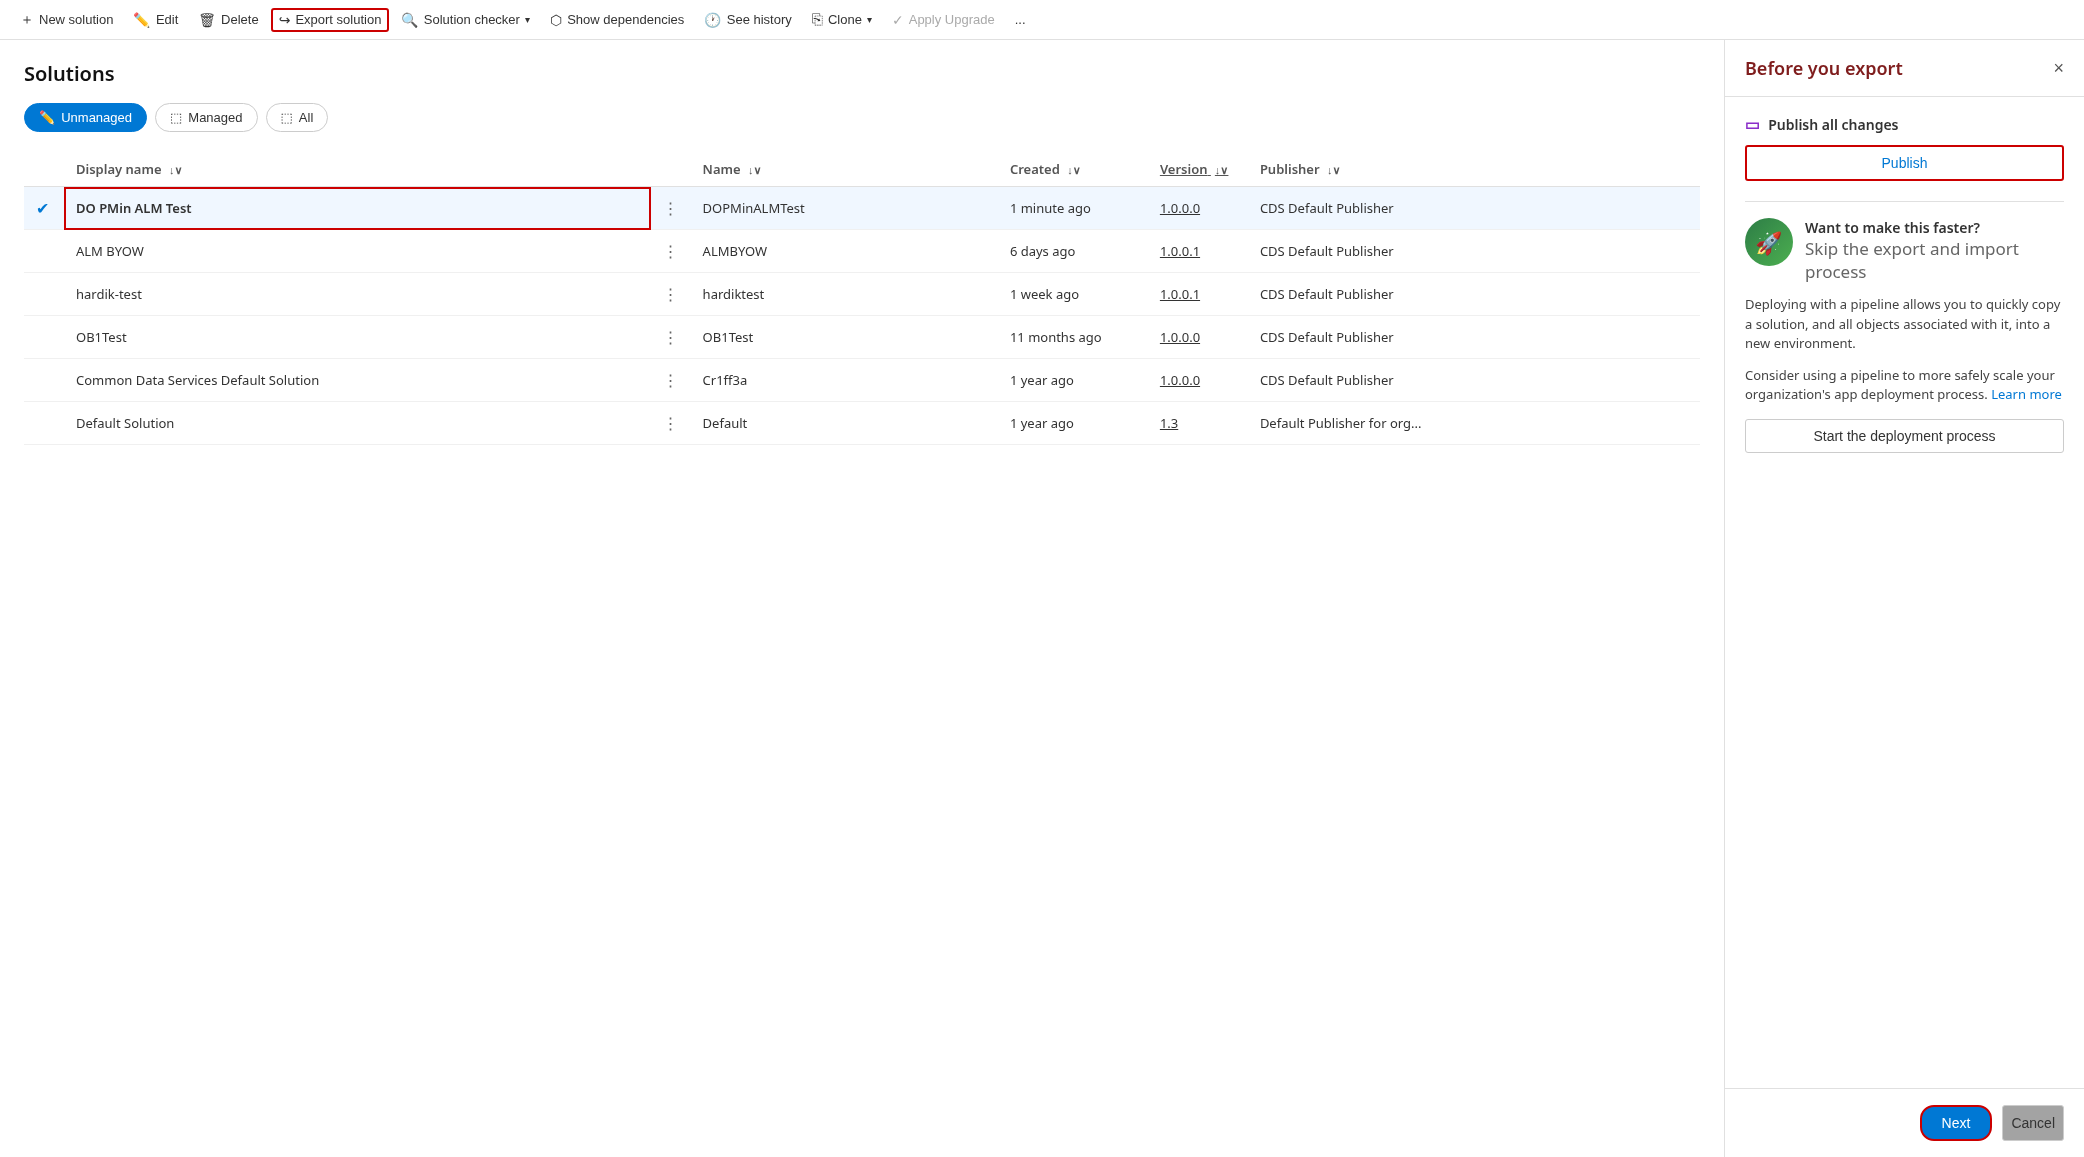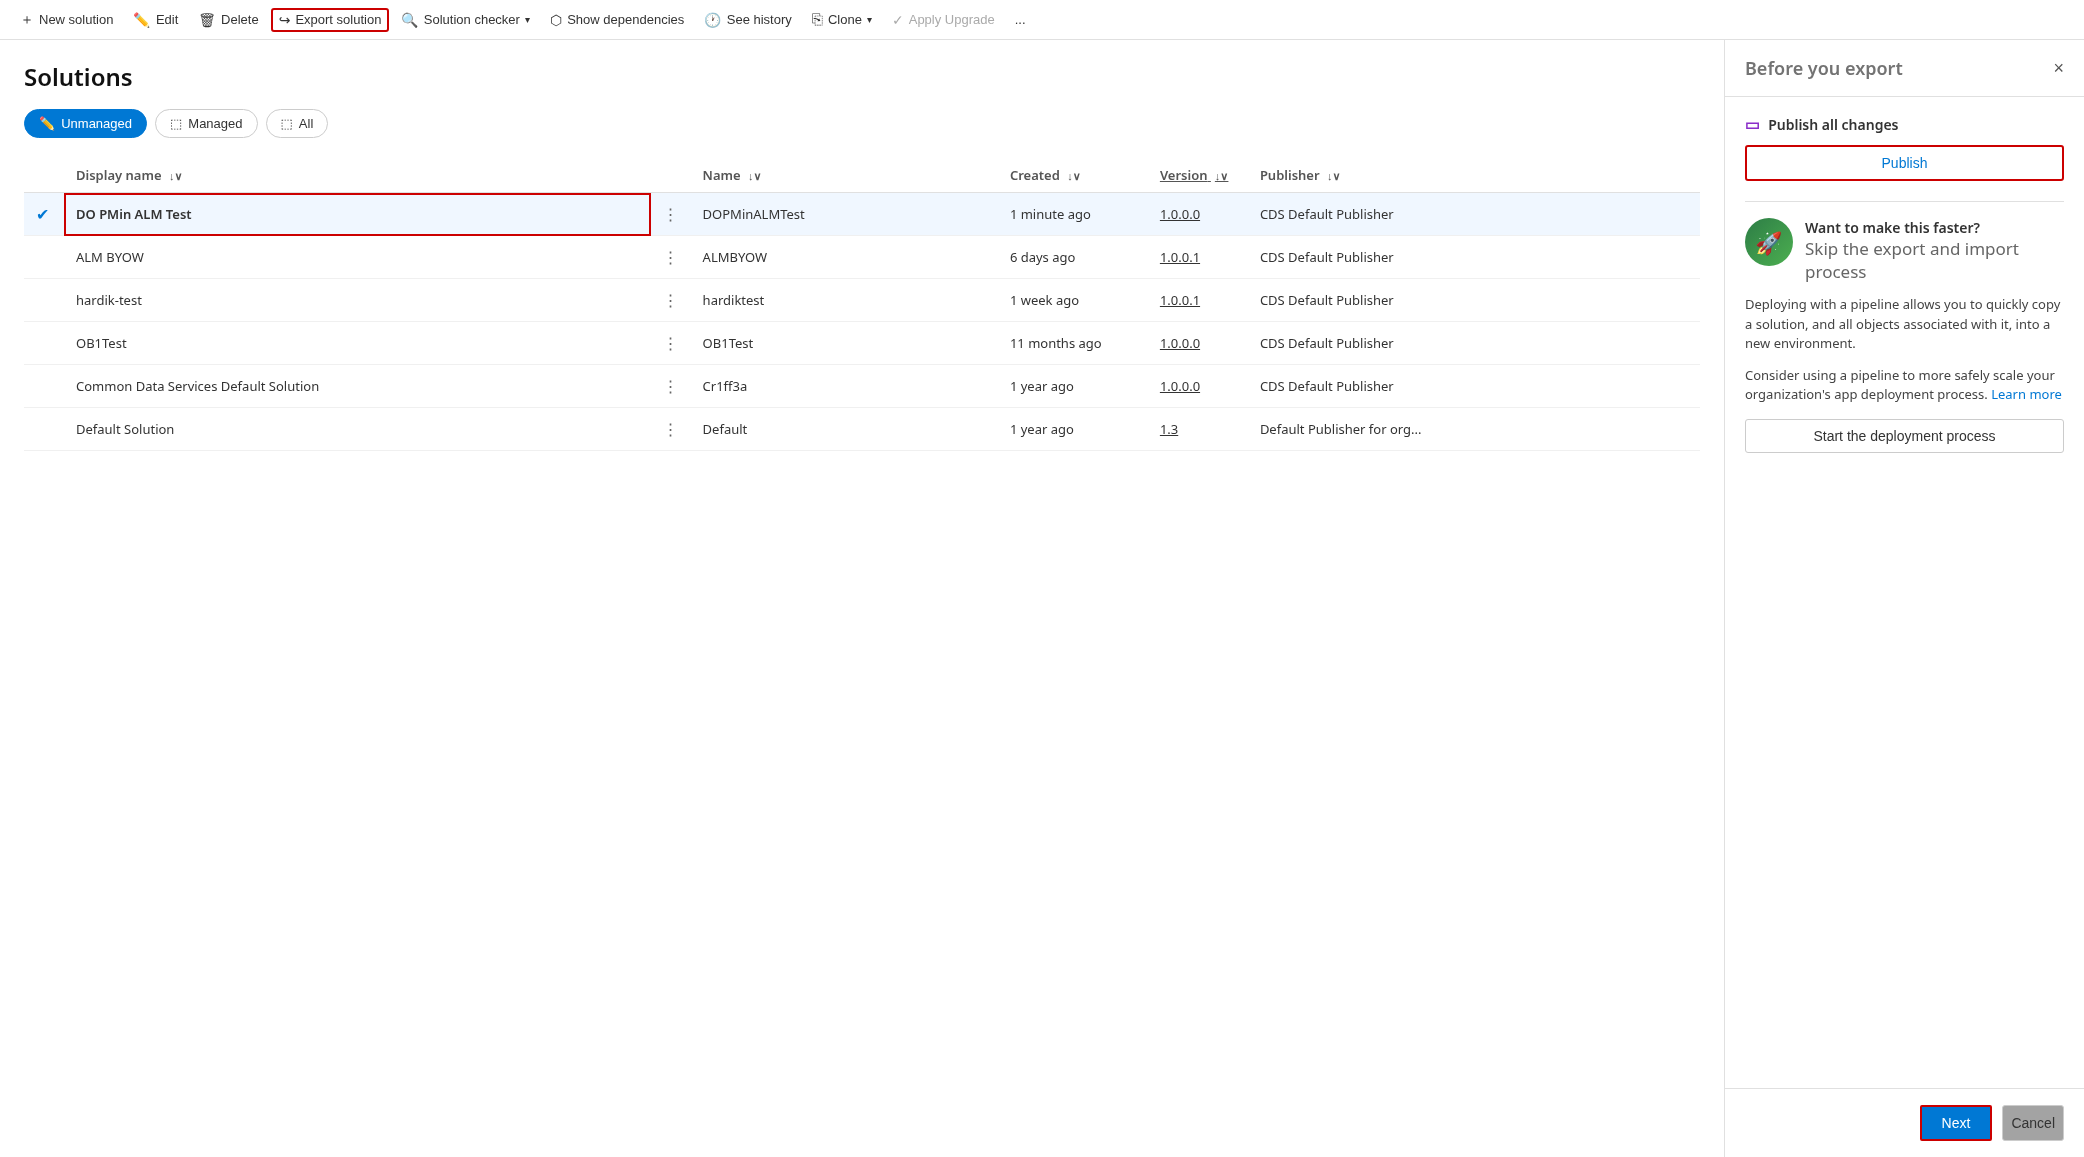--- a/index.html
+++ b/index.html
@@ -28,21 +28,21 @@
     
     .main-area {
       display: flex; flex: 1; overflow: hidden;
     }
 
     
     .solutions-panel {
       flex: 1; background: #fff; overflow: auto; padding: 20px 24px;
     }
     .solutions-title {
-      font-size: 24px; font-weight: 600; margin-bottom: 16px; color: #111;
+      font-size: 20px; font-weight: 600; margin-bottom: 16px; color: #111;
     }
 
     
     .filter-tabs {
       display: flex; gap: 8px; margin-bottom: 20px;
     }
     .filter-tab {
       display: flex; align-items: center; gap: 6px;
       padding: 6px 14px; border: 1px solid #ccc; border-radius: 20px;
       background: #fff; cursor: pointer; font-size: 13px; color: #333;
@@ -77,21 +77,21 @@
 
     
     .right-panel {
       width: 360px; background: #fff; border-left: 1px solid #e0e0e0;
       display: flex; flex-direction: column; flex-shrink: 0;
     }
     .panel-header {
       display: flex; align-items: center; justify-content: space-between;
       padding: 16px 20px; border-bottom: 1px solid #e0e0e0;
     }
-    .panel-title { font-size: 18px; font-weight: 600; color: #737373; }
+    .panel-title { font-size: 18px; font-weight: 600; color: #7f1d1d; }
     .panel-close { cursor: pointer; font-size: 18px; color: #555; border: none; background: none; }
     .panel-body { flex: 1; overflow-y: auto; padding: 16px 20px; }
     .panel-footer {
       padding: 16px 20px; border-top: 1px solid #e0e0e0;
       display: flex; gap: 10px; justify-content: flex-end;
     }
 
     
     .section-title {
       display: flex; align-items: center; gap: 8px;
@@ -131,21 +131,21 @@
 
     .deploy-btn {
       display: block; width: 100%; padding: 8px 16px;
       border: 1px solid #ccc; background: #fff; color: #333;
       font-size: 14px; border-radius: 3px; cursor: pointer; text-align: center;
     }
 
     
     .btn-primary {
       padding: 8px 20px; background: #0078d4; color: #fff;
-      border: 2px solid #cc0000; border-radius: 2px; font-size: 14px;
+      border: 2px solid #cc0000; border-radius: 14px; font-size: 14px;
       cursor: pointer; font-weight: 500;
     }
     .btn-secondary {
       padding: 8px 8px; background: #a3a3a3; color: #333;
       border: 1px solid #ccc; border-radius: 3px; font-size: 14px;
       cursor: pointer;
     }
 
     .selected-row-outline { outline: 2px solid #cc0000; outline-offset: -2px; }
   </style>

